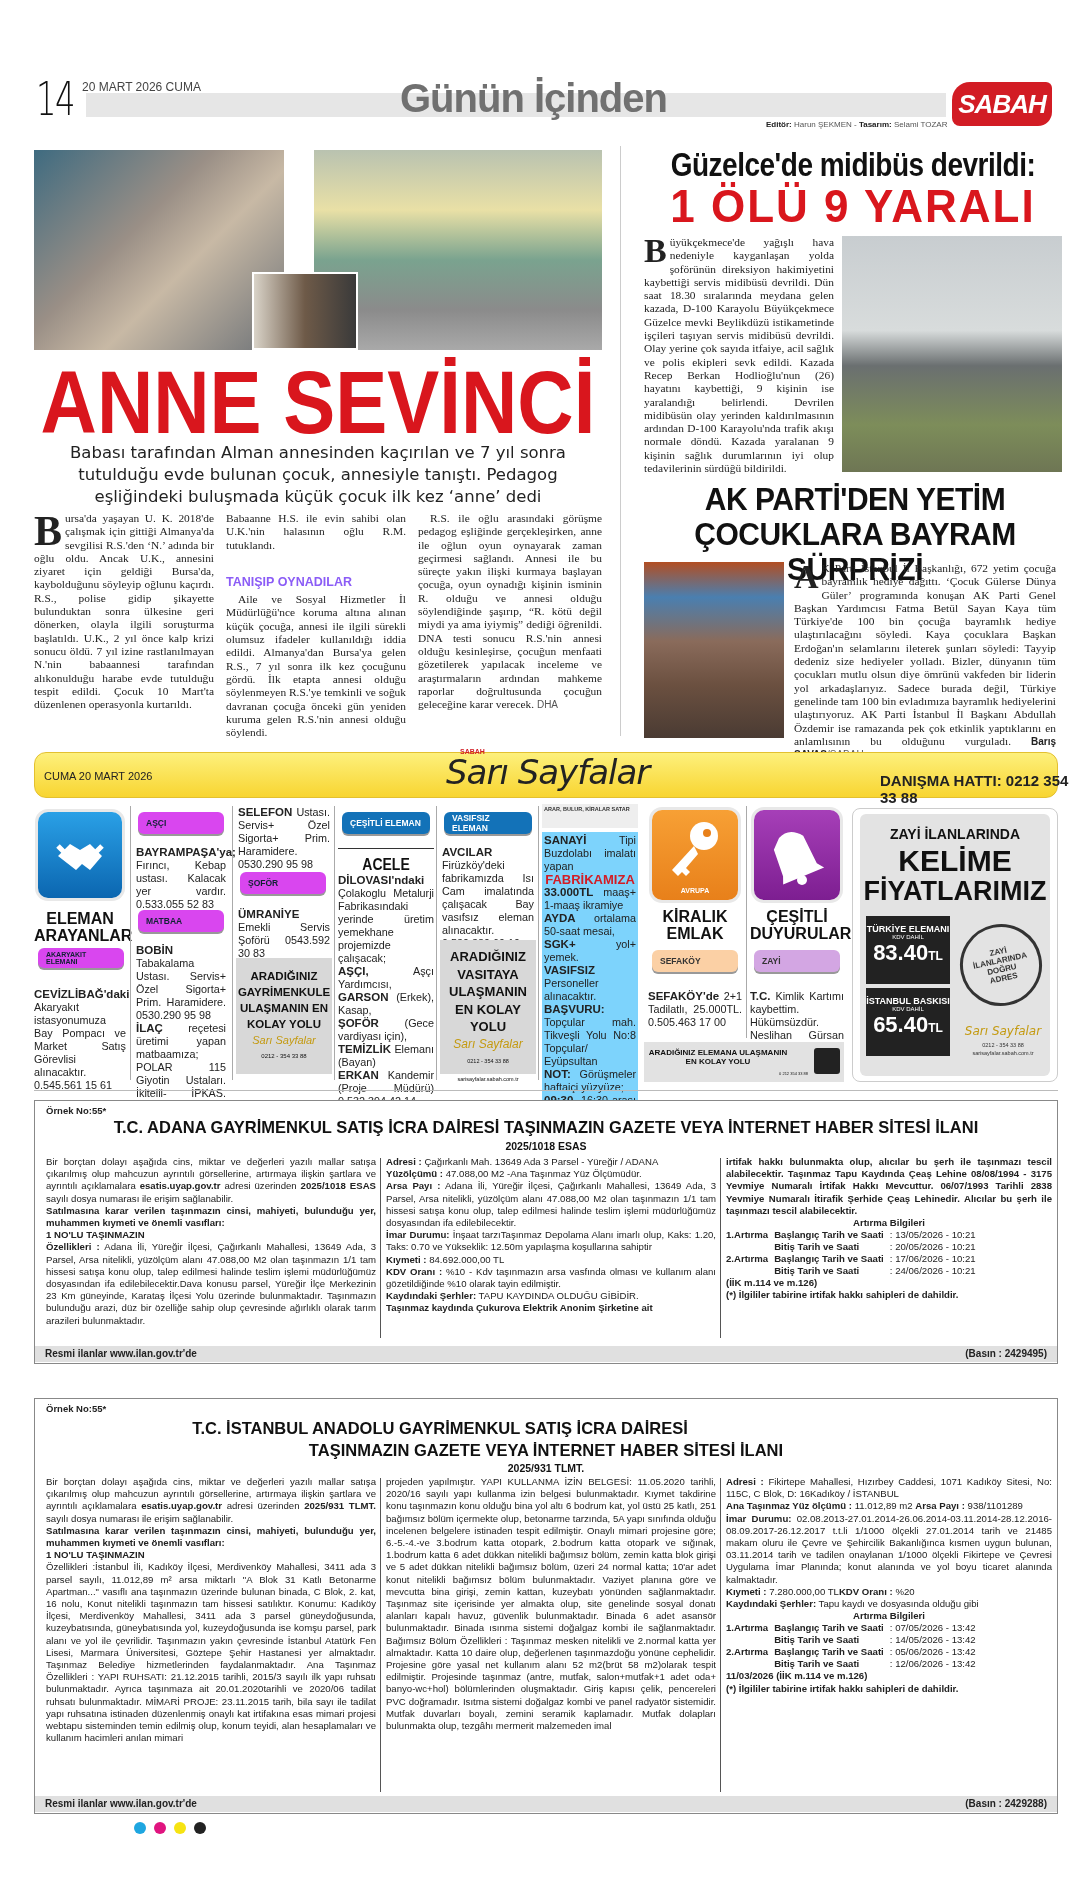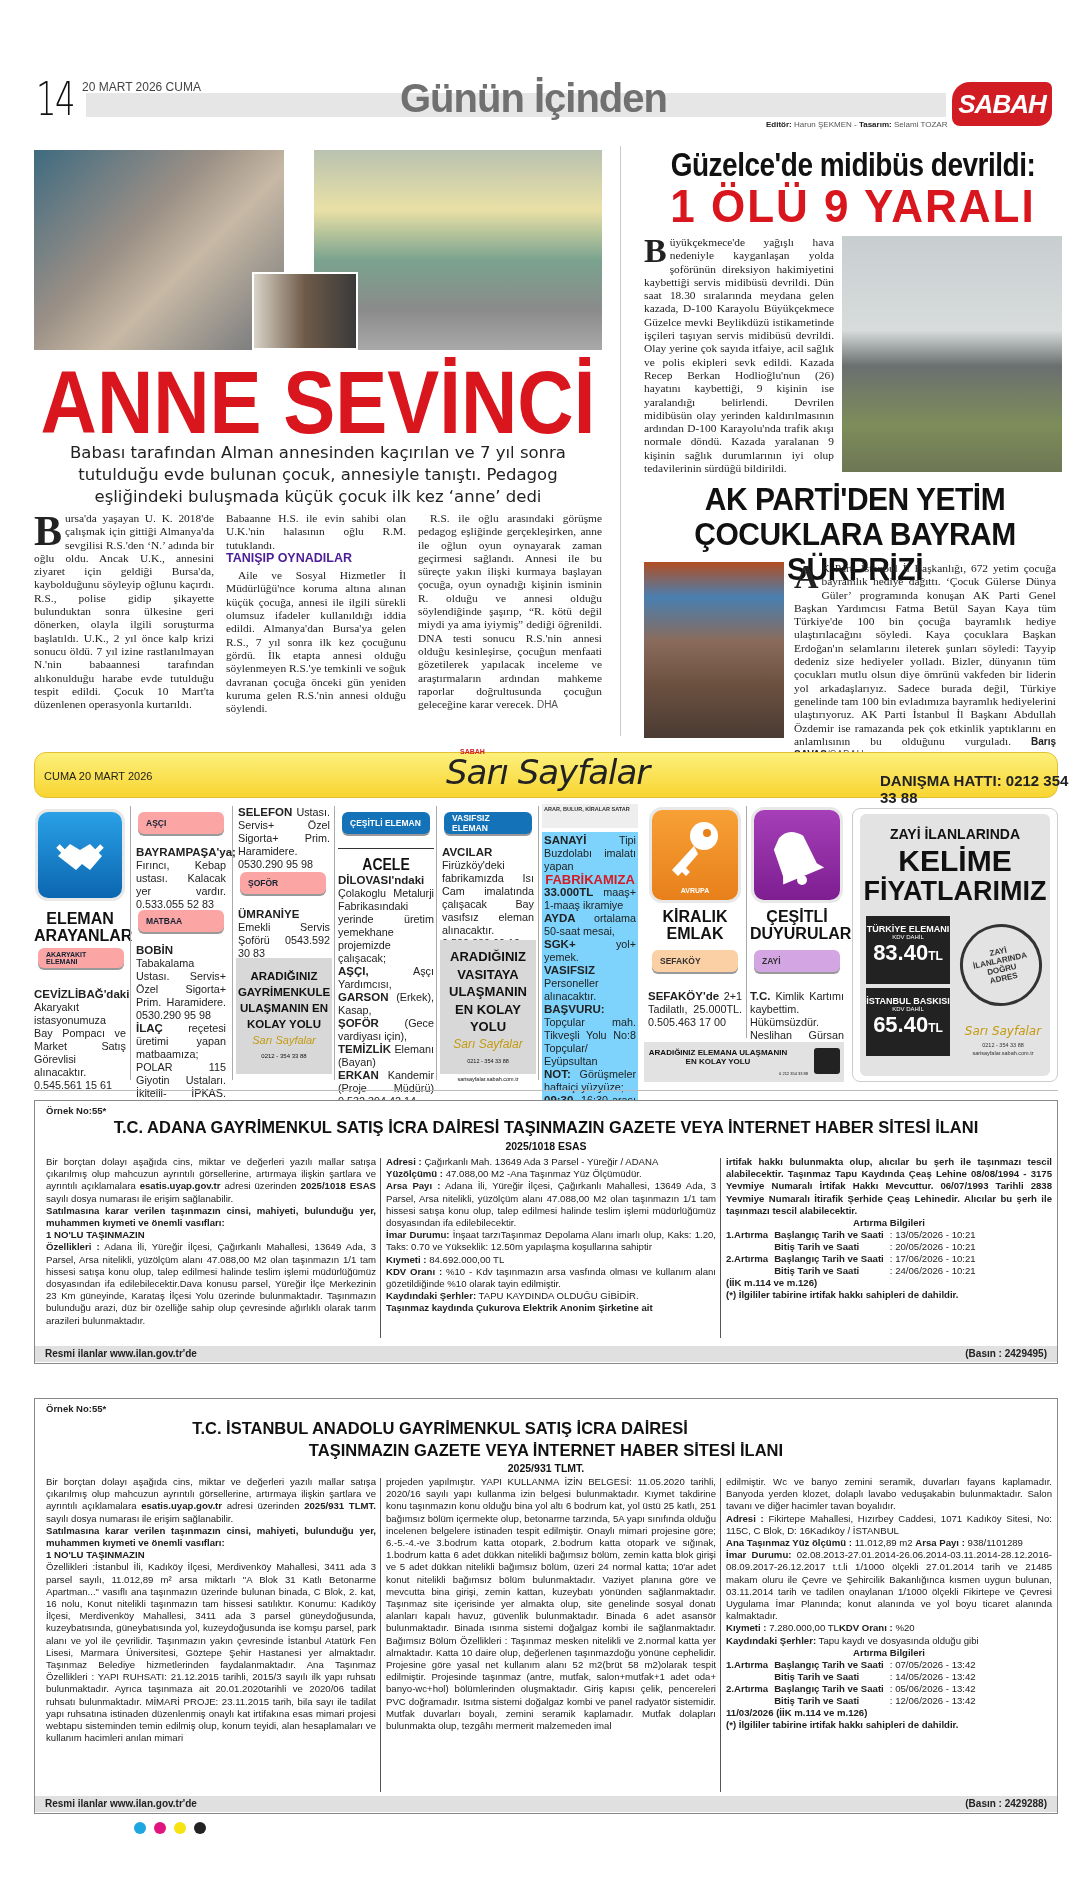--- a/index.html
+++ b/index.html
@@ -15,39 +15,39 @@
 #sabahlogo{left:952px;top:82px;width:100px;height:44px;background:#d21c24;border-radius:18px 6px 14px 8px;color:#fff;font-family:"Liberation Sans",sans-serif;font-weight:bold;font-size:26px;text-align:center;line-height:44px;font-style:italic;letter-spacing:-1px}
 
 .photo{background:#8a8f94;overflow:hidden}
 #ph1{left:34px;top:150px;width:250px;height:200px;background:linear-gradient(135deg,#3f6b80 0%,#9a8f86 40%,#c8b9a5 60%,#6d7277 100%)}
 #ph2{left:252px;top:272px;width:106px;height:78px;background:linear-gradient(90deg,#d9d3c8 0%,#6e5a48 50%,#3a3a3a 100%);border:2px solid #fff}
 #ph3{left:314px;top:150px;width:288px;height:200px;background:linear-gradient(180deg,#b9c2b0 0%,#e9e0a6 30%,#7aa38f 55%,#8b8b8b 80%,#a9a9a9 100%)}
 #annetitle{left:34px;top:354px;width:568px;font-family:"Liberation Sans",sans-serif;font-weight:bold;font-size:78px;color:#d9161d;letter-spacing:0;line-height:84px;text-align:center;transform:scaleY(1.15);transform-origin:top}
 #annedek{left:34px;top:442px;width:568px;font-family:"DejaVu Sans",sans-serif;font-size:16.5px;line-height:22px;text-align:center;color:#222}
 .col{font-size:11.4px;line-height:13.3px;text-align:justify;color:#222}
 .dropcap{float:left;font-size:42px;line-height:34px;font-weight:bold;margin:2px 3px 0 0;font-family:"Liberation Serif",serif}
-.subhead{font-family:"Liberation Sans",sans-serif;font-weight:bold;font-size:12.5px;margin:0 0 4px;color:#4c1d95}
+.subhead{font-family:"Liberation Sans",sans-serif;font-weight:bold;font-size:12.5px;margin:24px 0 4px;color:#8b5cf6}
 .src{font-family:"Liberation Sans",sans-serif;font-size:10px;color:#555}
 
 #gtitle1{left:634px;top:146px;width:438px;font-family:"Liberation Sans",sans-serif;font-weight:bold;font-size:28px;color:#111;letter-spacing:-.5px;text-align:center;transform:scaleY(1.2);transform-origin:top}
 #gtitle2{left:634px;top:180px;width:438px;font-family:"Liberation Sans",sans-serif;font-weight:bold;font-size:44px;color:#d9161d;text-align:center;letter-spacing:2px;transform:scaleY(1.05);transform-origin:top}
 #ph4{left:842px;top:236px;width:220px;height:236px;background:linear-gradient(180deg,#c8cdd0 0%,#d8dcdc 40%,#6a6f70 55%,#7d8d5a 80%,#6e7654 100%)}
 #ph5{left:644px;top:562px;width:140px;height:176px;background:linear-gradient(180deg,#b24e22 0%,#4a7fb0 20%,#8a6b5b 45%,#6b5040 70%,#4a3b33 100%)}
 #aktitle{left:640px;top:482px;width:430px;font-family:"Liberation Sans",sans-serif;font-weight:bold;font-size:30px;line-height:33px;color:#111;text-align:center;letter-spacing:-.5px;transform:scaleY(1.05);transform-origin:top}
 
 #ssbar{left:34px;top:752px;width:1024px;height:46px;background:linear-gradient(180deg,#fdf07c,#f8d531);border-radius:12px;border:1px solid #e3c030}
 #ssdate{left:44px;top:770px;font-family:"Liberation Sans",sans-serif;font-size:11px;color:#222}
 #sslogo{left:446px;top:752px;font-family:"DejaVu Sans",sans-serif;font-style:italic;font-size:34px;color:#222;letter-spacing:-1px}
 #sssabah{left:460px;top:748px;font-family:"Liberation Sans",sans-serif;font-size:7px;color:#d21c24;font-weight:bold}
 #ssphone{left:880px;top:772px;font-family:"Liberation Sans",sans-serif;font-size:15px;font-weight:bold;color:#222}
 .ssc{font-family:"Liberation Sans",sans-serif;font-size:10.8px;line-height:13px;color:#222;text-align:justify}
 .ssc b{font-weight:bold;font-size:11.5px}
 .tile{border-radius:10px;box-shadow:0 0 0 3px #e8e8e8}
 .catbtn{border-radius:6px;font-family:"Liberation Sans",sans-serif;font-weight:bold;font-size:8.5px;padding:0 8px;display:flex;align-items:center;box-shadow:0 2px 0 #999}
-.light{background:#fca5a5;color:#123}
+.light{background:#d946ef;color:#123}
 .dark{background:#1372b8;color:#fff}
 .cathead{font-family:"Liberation Sans",sans-serif;font-weight:bold;font-size:16px;line-height:17px;text-align:center;color:#111}
 .promo{background:#d8d8d8;font-family:"Liberation Sans",sans-serif;font-weight:bold;text-align:center;color:#111}
 .vline{background:#aaa;width:1px}
 
 .legal{border:1px solid #888;background:#fff}
 .lg{font-family:"Liberation Sans",sans-serif;font-size:9.6px;line-height:12.2px;color:#222;text-align:justify}
 .lg b{font-weight:bold}
 .lgtitle{font-family:"Liberation Sans",sans-serif;font-weight:bold;color:#111;text-align:center}
 .lgfoot{background:#e0e0e0;font-family:"Liberation Sans",sans-serif;font-weight:bold;font-size:10px;color:#222}
@@ -306,21 +306,20 @@
 <div class="abs lg" style="left:46px;top:1476px;width:330px">
   <span>Bir borçtan dolayı aşağıda cins, miktar ve değerleri yazılı mallar satışa çıkarılmış olup mahcuzun ayrıntılı görsellerine, artırmaya ilişkin şartlara ve ayrıntılı açıklamalara</span> <b>esatis.uyap.gov.tr</b> <span>adresi üzerinden</span> <b>2025/931 TLMT.</b> <span>sayılı dosya numarası ile erişim sağlanabilir.</span><br>
   <b>Satılmasına karar verilen taşınmazın cinsi, mahiyeti, bulunduğu yer, muhammen kıymeti ve önemli vasıfları:</b><br>
   <b>1 NO'LU TAŞINMAZIN</b><br>
   <span>Özellikleri :İstanbul İli, Kadıköy İlçesi, Merdivenköy Mahallesi, 3411 ada 3 parsel sayılı, 11.012,89 m² arsa miktarlı "A Blok 31 Katlı Betonarme Apartman..." vasıflı ana taşınmazın üzerinde bulunan binada, C Blok, 2. kat, 16 nolu, Konut nitelikli taşınmazın tam hissesi satılıktır. Konumu: Kadıköy İlçesi, Merdivenköy Mahallesi, 3411 ada 3 parsel güneydoğusunda, kuzeybatısında, güneybatısında yol, kuzeydoğusunda ise komşu parsel, park alanı ve yol ile çevrilidir. Taşınmazın yakın çevresinde İstanbul Atatürk Fen Lisesi, Marmara Üniversitesi, Göztepe Şehir Hastanesi yer almaktadır. Taşınmaz Belediye hizmetlerinden faydalanmaktadır. Ana Taşınmaz Özellikleri : YAPI RUHSATI: 21.12.2015 tarihli, 2015/3 sayılı ilk yapı ruhsatı bulunmaktadır. Ayrıca taşınmaza ait 20.01.2020tarihli ve 2020/06 tadilat ruhsatı bulunmaktadır. MİMARİ PROJE: 23.11.2015 tarih, bila sayı ile tadilat yapı ruhsatına istinaden düzenlenmiş onaylı kat irtifakına esas mimari projesi webtapu sisteminden temin edilmiş olup, konum teyidi, alan hesaplamaları ve kullanım hacimleri anılan mimari</span>
 </div>
 <div class="abs" style="left:380px;top:1478px;width:1px;height:314px;background:#555"></div>
 <div class="abs lg" style="left:386px;top:1476px;width:330px">projeden yapılmıştır. YAPI KULLANMA İZİN BELGESİ: 11.05.2020 tarihli, 2020/16 sayılı yapı kullanma izin belgesi bulunmaktadır. Kıymet takdirine konu taşınmazın konu olduğu bina yol altı 6 bodrum kat, yol üstü 25 katlı, 251 bağımsız bölüm içermekte olup, betonarme tarzında, 5A yapı sınıfında olduğu incelenen belgelere istinaden tespit edilmiştir. Onaylı mimari projesine göre; 6.-5.-4.-ve 3.bodrum katta otopark, 2.bodrum katta otopark ve sığınak, 1.bodrum katta 6 adet dükkan nitelikli bağımsız bölüm, zemin katta blok girişi ve 5 adet dükkan nitelikli bağımsız bölüm, üzeri 24 normal katta; 10'ar adet konut nitelikli bağımsız bölüm bulunmaktadır. Vaziyet planına göre ve mevcutta bina girişi, zemin kattan, kuzeybatı yönünden sağlanmaktadır. Taşınmaz site içerisinde yer almakta olup, site genelinde sosyal donatı alanları kapalı havuz, güvenlik bulunmaktadır. Binada 6 adet asansör bulunmaktadır. Binada ısınma sistemi doğalgaz kombi ile sağlanmaktadır. Bağımsız Bölüm Özellikleri : Taşınmaz mesken nitelikli ve 2.normal katta yer almaktadır. Katta 10 daire olup, değerlenen taşınmazdoğu yönüne cephelidir. Projesine göre yasal net kullanım alanı 52 m2(brüt 58 m2)olarak tespit edilmiştir. Projesinde taşınmaz (antre, mutfak, salon+mutfak+1 adet oda+ banyo-wc+hol) bölümlerinden oluşmaktadır. Giriş kapısı çelik, pencereleri PVC doğramadır. Isıtma sistemi doğalgaz kombi ve panel radyatör sistemidir. Mutfak duvarları boyalı, zemini seramik kaplamadır. Mutfak dolapları bulunmakta olup, tezgâhı mermerit malzemeden imal</div>
 <div class="abs" style="left:720px;top:1478px;width:1px;height:314px;background:#555"></div>
 <div class="abs lg" style="left:726px;top:1476px;width:326px">
-  <span>edilmiştir. Wc ve banyo zemini seramik, duvarları fayans kaplamadır. Banyoda yerden klozet, dolaplı lavabo veduşakabin bulunmaktadır. Salon tavanı ve diğer hacimler tavan boyalıdır.</span>
   <div><b>Adresi :</b> <span>Fikirtepe Mahallesi, Hızırbey Caddesi, 1071 Kadıköy Sitesi, No: 115C, C Blok, D: 16Kadıköy / İSTANBUL</span></div>
   <div><b>Ana Taşınmaz Yüz ölçümü :</b> <span>11.012,89 m2</span> <b>Arsa Payı :</b> <span>938/1101289</span></div>
   <div><b>İmar Durumu:</b> <span>02.08.2013-27.01.2014-26.06.2014-03.11.2014-28.12.2016-08.09.2017-26.12.2017 t.t.li 1/1000 ölçekli 27.01.2014 tarih ve 21485 makam oluru ile Çevre ve Şehircilik Bakanlığınca kısmen uygun bulunan, 03.11.2014 tarih ve tadilen onaylanan 1/1000 ölçekli Fikirtepe ve Çevresi Uygulama İmar Planında; konut alanında ve yol boyu ticaret alanında kalmaktadır.</span></div>
   <div><b>Kıymeti :</b> <span>7.280.000,00 TL</span><b>KDV Oranı :</b> <span>%20</span></div>
   <div><b>Kaydındaki Şerhler:</b> <span>Tapu kaydı ve dosyasında olduğu gibi</span></div>
   <div style="text-align:center;font-weight:bold">Artırma Bilgileri</div>
   <table class="art">
     <tbody>
         <tr>
           <td><b>1.Artırma</b></td>

